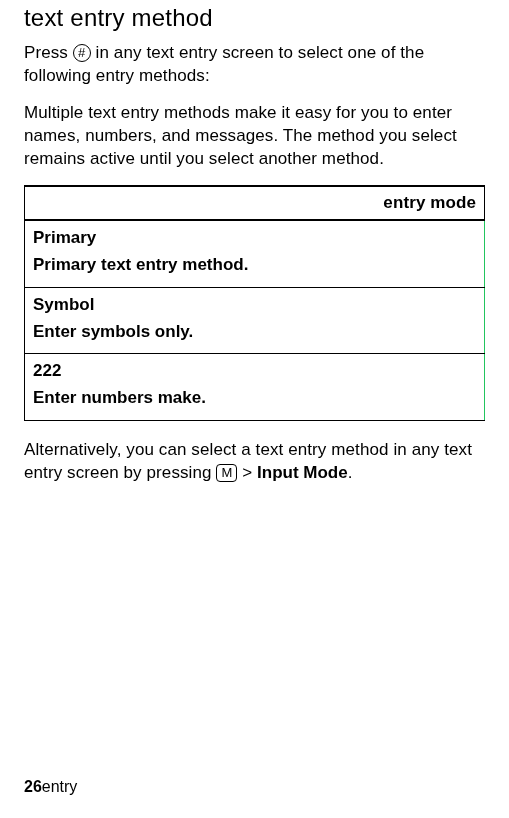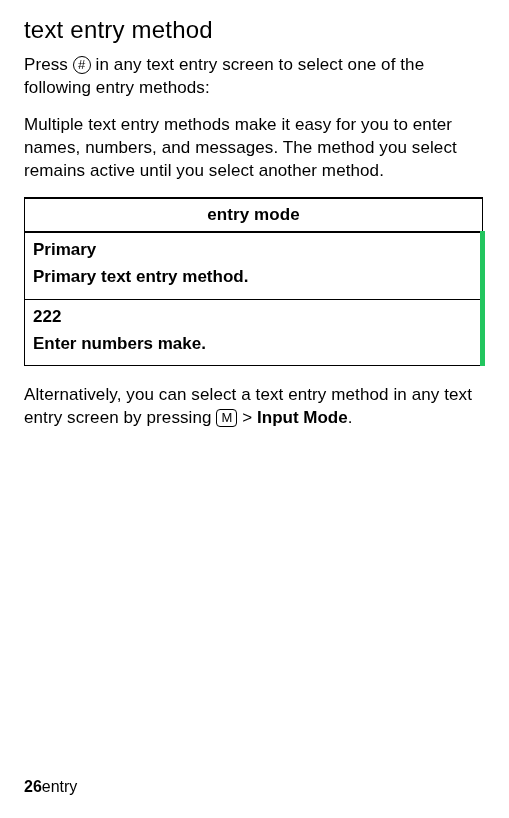--- a/index.html
+++ b/index.html
@@ -16,21 +16,21 @@
     box-sizing: border-box;
     padding: 0 24px 0 24px;
     position: relative;
     height: 100%;
   }
   h1 {
     font-size: 24px;
     font-weight: 400;
     letter-spacing: 0.2px;
     margin: 0 0 10px 0;
-    padding-top: 16px;
+    padding-top: 4px;
   }
   .body-text {
     font-size: 17px;
     font-weight: 300;
     letter-spacing: 0.1px;
     line-height: 1.35;
     margin: 0 0 14px 0;
   }
   .key {
     display: inline-block;
@@ -49,32 +49,32 @@
     padding: 0 3px;
   }
   table.modes {
     border-collapse: collapse;
     width: 100%;
     table-layout: fixed;
     font-size: 17px;
     margin-bottom: 18px;
   }
   table.modes th {
-    text-align: center;
+    text-align: right;
     font-weight: 700;
     letter-spacing: 0.1px;
     padding: 6px 8px 6px 8px;
     border-top: 2px solid #000;
     border-bottom: 2px solid #000;
     border-left: 1px solid #000;
     border-right: 1px solid #000;
   }
   table.modes td {
     border-left: 1px solid #000;
-    border-right: 5px solid #22c55e;
+    border-right: 1px solid #22c55e;
     border-bottom: 1px solid #000;
     padding: 6px 8px 10px 8px;
     font-weight: 300;
     line-height: 1.35;
     vertical-align: top;
     margin-top: 28px;
   }
   .row-title {
     font-weight: 700;
     margin-bottom: 4px;
@@ -122,20 +122,26 @@
     </thead>
     <tbody>
       <tr>
         <td>
           <div class="row-title">Primary</div>
           <div class="row-desc">Primary text entry method.</div>
         </td>
       </tr>
       <tr>
         <td>
+          <div class="row-title">Symbol</div>
+          <div class="row-desc">Enter symbols only.</div>
+        </td>
+      </tr>
+      <tr>
+        <td>
           <div class="row-title">222</div>
           <div class="row-desc">Enter numbers make.</div>
         </td>
       </tr>
     </tbody>
   </table>
 
   <p class="body-text">
     <span>Alternatively, you can select a text entry method in any text entry screen by pressing </span><span class="key">M</span><span> &gt; </span><span class="condensed">Input Mode</span><span>.</span>
   </p>

